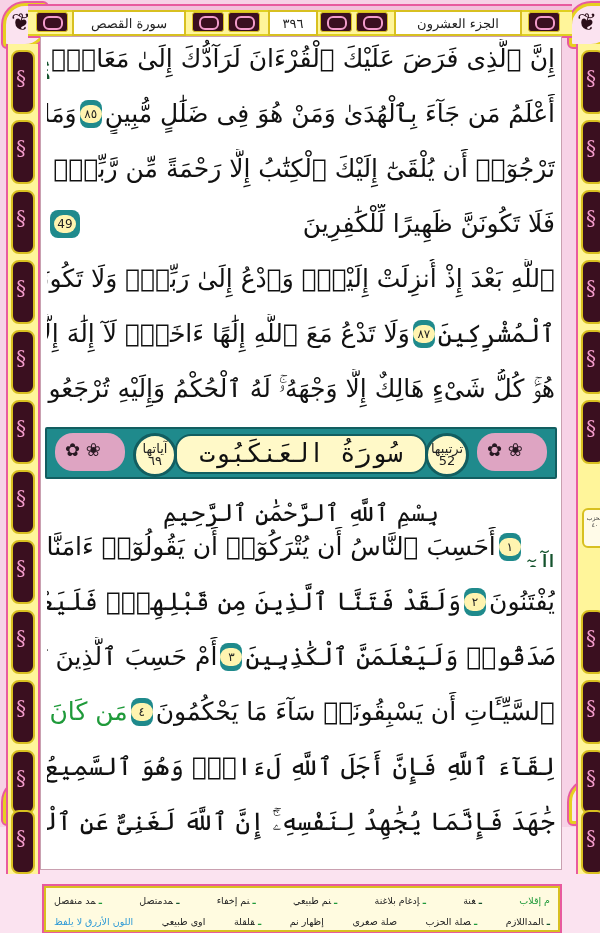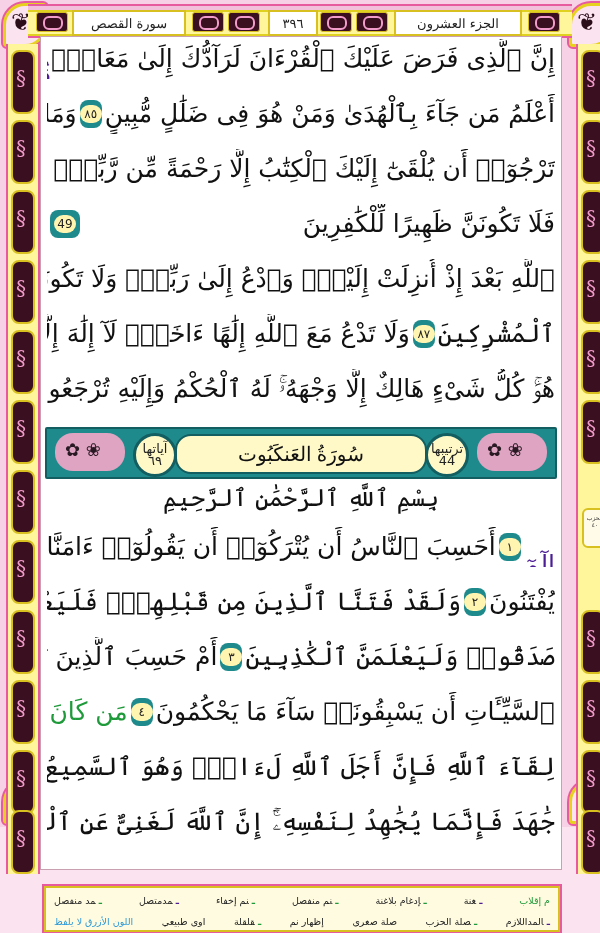--- a/index.html
+++ b/index.html
@@ -22,35 +22,35 @@
   .side.left { left:6px; }
   .side.right { right:6px; }
   .side .cell { position:absolute; left:3px; width:20px; height:60px; background:#3a0f1f; border:2px solid #d8c020; border-radius:8px; }
   .side .cell::after { content:"§"; position:absolute; left:3px; top:14px; color:#f29ccb; font-size:20px; font-family:"DejaVu Serif", serif; }
   .side-marker { position:absolute; right:8px; top:508px; width:26px; height:40px; background:#fffbe8; border:2px solid #d8c020; border-radius:6px; font-size:6px; text-align:center; color:#333; padding-top:4px; box-sizing:border-box; font-family:"DejaVu Sans", sans-serif; }
   
   .page { position:absolute; left:40px; top:36px; width:520px; height:832px; background:#ffffff; border:1px solid #c9a0b0; }
   .line { position:absolute; left:6px; right:6px; height:40px; direction:rtl; text-align:justify; font-family:"DejaVu Serif", serif; font-size:25px; line-height:40px; color:#111; white-space:nowrap; overflow:hidden; display:flex; justify-content:space-between; align-items:center; }
   .line .seg { white-space:nowrap; }
   .blue { color:#2e9ad6; }
-  .pink { color:#4c1d95;margin-top:36px; }
+  .pink { color:#14532d;margin-top:36px; }
   .green { color:#1f9a3a; }
   .ayah { display:inline-flex; align-items:center; justify-content:center; width:30px; height:28px; background:#1f8a8c; border-radius:8px; position:relative; margin:4px 3px; vertical-align:middle; }
   .ayah span { display:flex; align-items:center; justify-content:center; width:22px; height:18px; background:#fff4b0; border-radius:9px; font-size:12px; color:#222; font-family:"DejaVu Sans", sans-serif; }
   
   .surah-banner { position:absolute; left:4px; right:4px; top:390px; height:48px; background:#1f8a8c; border:2px solid #125e60; border-radius:2px; overflow:hidden; }
   .surah-banner .orn-l, .surah-banner .orn-r { position:absolute; top:4px; width:70px; height:38px; background:#f3a7c8; border-radius:18px; opacity:.9; }
   .surah-banner .orn-l { left:8px; }
   .surah-banner .orn-r { right:8px; }
   .surah-banner .orn-l::after, .surah-banner .orn-r::after { content:"✿ ❀"; position:absolute; left:10px; top:6px; font-size:18px; color:#2a0d18; }
-  .surah-title { position:absolute; left:128px; right:128px; top:5px; height:36px; background:#fff9c8; border-radius:16px; border:2px solid #125e60; display:flex; align-items:center; justify-content:center; font-family:Liberation Serif, serif; font-size:20px; color:#111; direction:rtl; }
+  .surah-title { position:absolute; left:128px; right:128px; top:5px; height:36px; background:#fff9c8; border-radius:16px; border:2px solid #125e60; display:flex; align-items:center; justify-content:center; font-family:Liberation Mono, monospace; font-size:26px; color:#111; direction:rtl; }
   .medallion { position:absolute; top:4px; width:38px; height:38px; border-radius:50%; background:#fff9c8; border:3px solid #125e60; font-size:13px; color:#222; display:flex; flex-direction:column; align-items:center; justify-content:center; line-height:12px; font-family:"DejaVu Sans", sans-serif; }
   .medallion.left { left:86px; }
   .medallion.right { right:86px; }
-  .basmala { position:absolute; left:0; right:0; top:447px; height:40px; text-align:center; font-family:"DejaVu Serif", serif; font-size:24px; direction:rtl; color:#111; }
+  .basmala { position:absolute; left:0; right:0; top:462px; height:40px; text-align:center; font-family:"DejaVu Serif", serif; font-size:24px; direction:rtl; color:#111; }
   
   .legend { position:absolute; left:44px; top:886px; width:512px; height:42px; background:#fffbe0; border:2px solid #d8c020; box-shadow:0 0 0 2px #e85a9e; direction:rtl; font-family:"DejaVu Sans", sans-serif; font-size:9.5px; color:#222; }
   .legend .row { display:flex; justify-content:space-between; padding:3px 8px 0 8px; height:18px; align-items:center; }
   .legend .item { white-space:nowrap; }
   .legend .mk { font-weight:bold; margin-left:3px; }
 </style>
 </head>
 <body>
 
 <div class="frame">
@@ -150,21 +150,21 @@
     <div class="surah-banner">
       <div class="orn-l"></div>
       <div class="orn-r"></div>
       <div class="medallion left">
         <span>آياتها</span>
         <span>٦٩</span>
       </div>
       <div class="surah-title">سُورَةُ العَنكَبُوت</div>
       <div class="medallion right">
         <span>ترتيبها</span>
-        <span>44</span>
+        <span>52</span>
       </div>
     </div>
 
     <div class="basmala">بِسْمِ ٱللَّهِ ٱلرَّحْمَٰنِ ٱلرَّحِيمِ</div>
 
     <div class="line" style="top:490px">
       <span class="seg pink">الٓمٓ</span>
       <span class="ayah">
           <span>١</span>
         </span>
@@ -204,21 +204,21 @@
       <span class="seg">جَٰهَدَ فَإِنَّمَا يُجَٰهِدُ لِنَفْسِهِۦٓۚ إِنَّ ٱللَّهَ لَغَنِىٌّ عَنِ ٱلْعَٰلَمِينَ</span>
 
     </div>
   </div>
 
   <div class="legend">
     <div class="row">
       <span class="item green">م إقلاب</span>
       <span class="item"><span class="mk pink">ـ</span><span>غنة</span></span>
       <span class="item"><span class="mk green">ـ</span><span>إدغام بلاغنة</span></span>
-      <span class="item"><span class="mk green">ـ</span><span>نم منفصل</span></span>
+      <span class="item"><span class="mk green">ـ</span><span>نم طبيعي</span></span>
       <span class="item"><span class="mk green">ـ</span><span>نم إخفاء</span></span>
       <span class="item"><span class="mk pink">ـ</span><span>مدمتصل</span></span>
       <span class="item"><span class="mk green">ـ</span><span>مد منفصل</span></span>
     </div>
     <div class="row">
       <span class="item"><span class="mk pink">ـ</span><span>المداللازم</span></span>
       <span class="item"><span class="mk green">ـ</span><span>صلة الحزب</span></span>
       <span class="item">صلة صغرى</span>
       <span class="item">إظهار نم</span>
       <span class="item"><span class="mk green">ـ</span><span>قلقلة</span></span>

